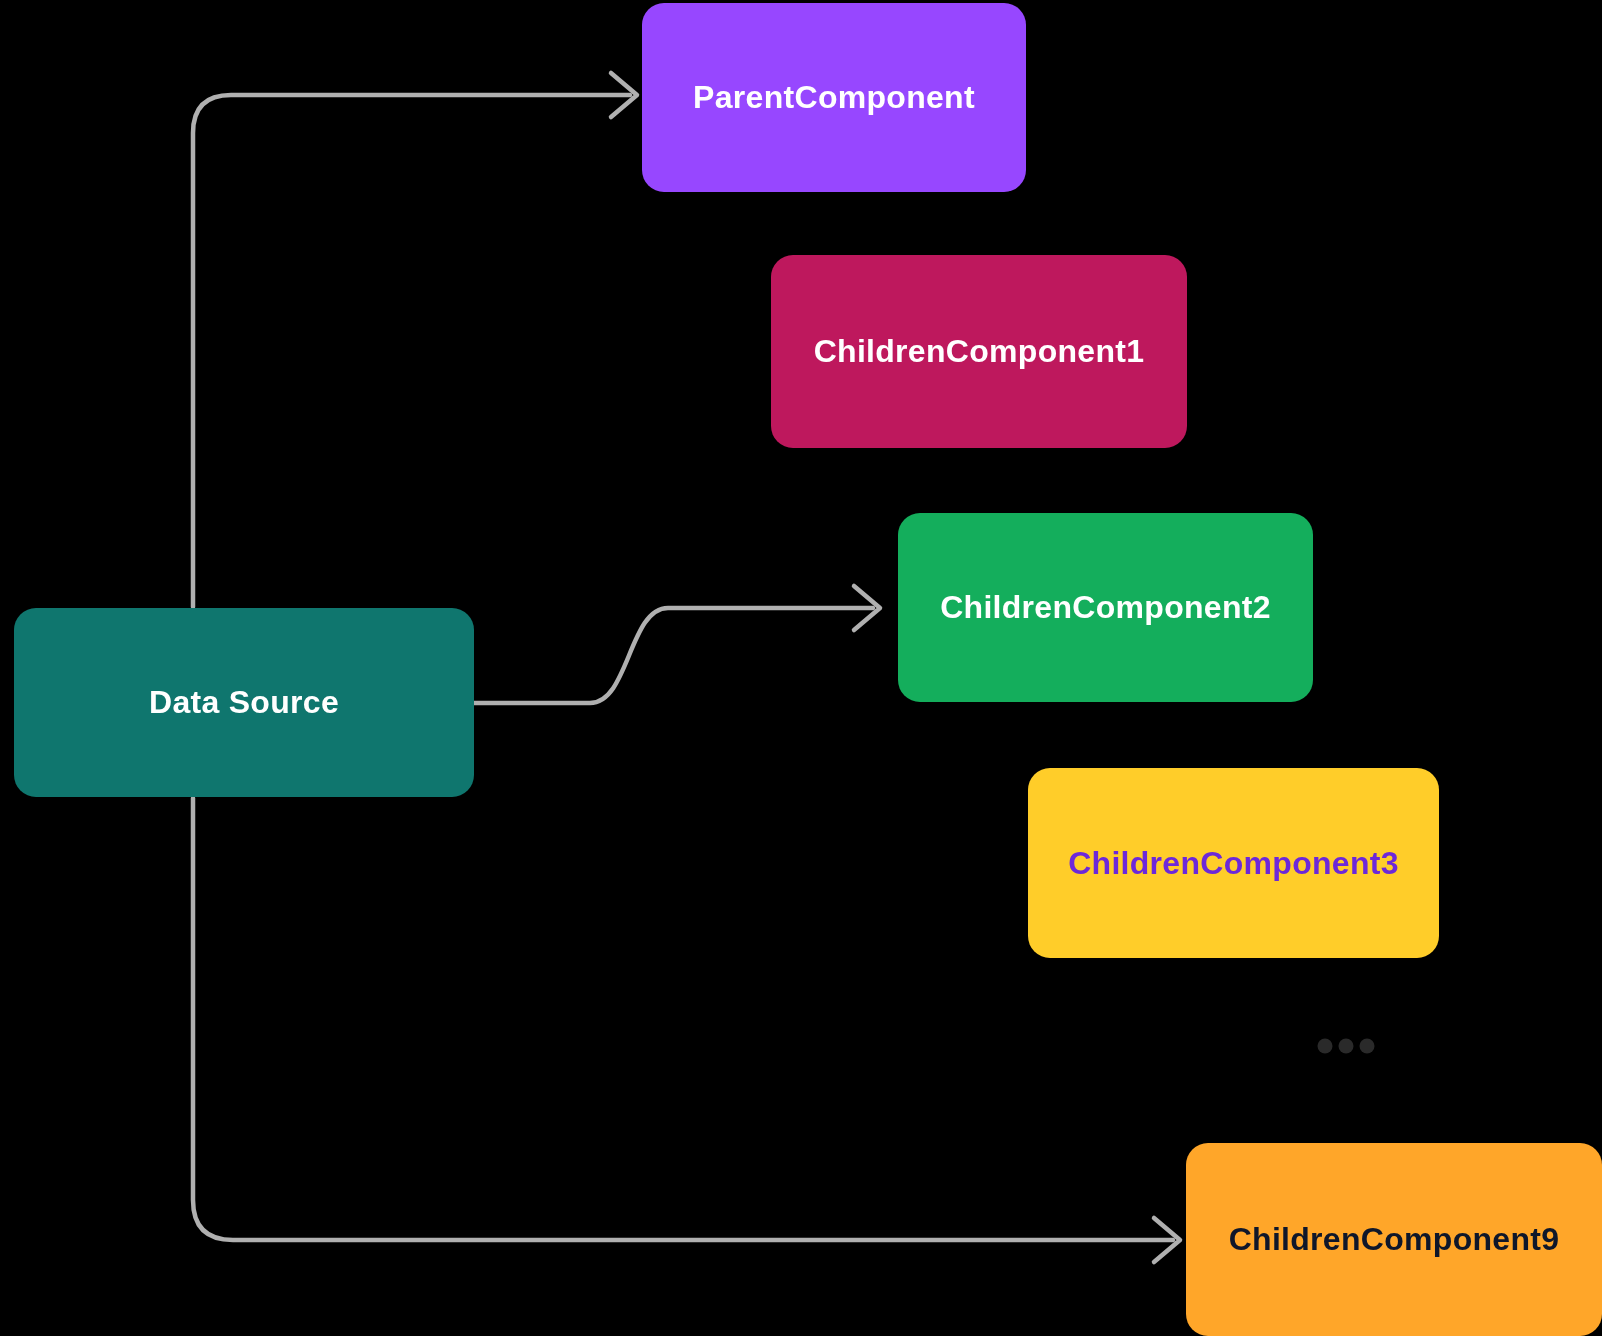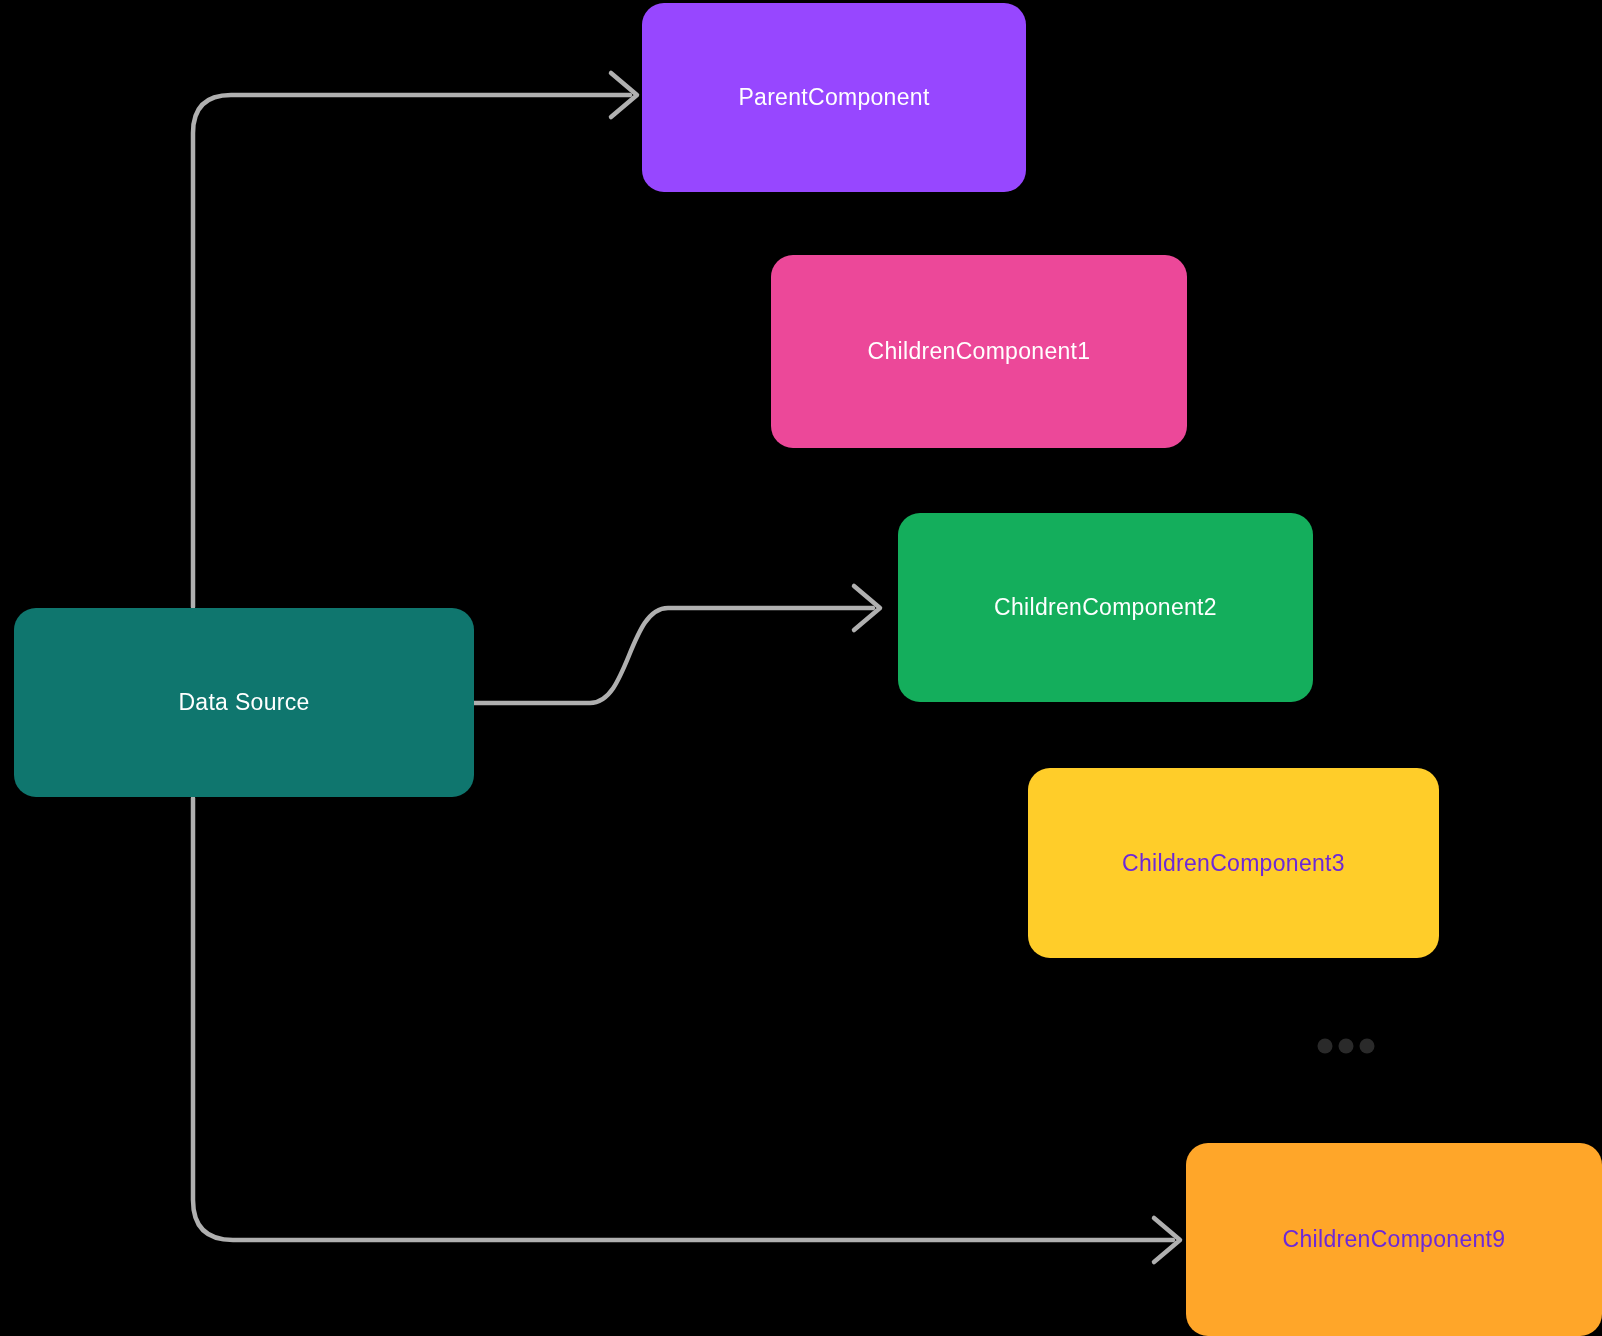--- a/index.html
+++ b/index.html
@@ -24,22 +24,22 @@
   }
   .node {
     position: absolute;
     display: flex;
     align-items: center;
     justify-content: center;
     border-radius: 22px;
     box-sizing: border-box;
   }
   .node-label {
-    font-size: 23px;
-    font-weight: 400;
+    font-size: 32px;
+    font-weight: 700;
     letter-spacing: 0.3px;
     white-space: nowrap;
   }
 </style>
 </head>
 <body>
 
 <div class="canvas">
 
   <svg class="edge-layer" id="edge-layer" xmlns="http://www.w3.org/2000/svg" viewBox="0 0 1602 1336">
@@ -55,29 +55,29 @@
     </svg>
 
   <div class="node" style="left: 14px; top: 608px; width: 460px; height: 189px; background: #0f766e; color: rgb(255, 255, 255);">
     <span class="node-label">Data Source</span>
   </div>
 
   <div class="node" style="left: 642px; top: 3px; width: 384px; height: 189px; background: rgb(151, 71, 255); color: rgb(255, 255, 255);">
     <span class="node-label">ParentComponent</span>
   </div>
 
-  <div class="node" style="left: 771px; top: 255px; width: 416px; height: 193px; background: #ec4899; color: rgb(255, 255, 255);">
+  <div class="node" style="left: 771px; top: 255px; width: 416px; height: 193px; background: #be185d; color: rgb(255, 255, 255);">
     <span class="node-label">ChildrenComponent1</span>
   </div>
 
   <div class="node" style="left: 898px; top: 513px; width: 415px; height: 189px; background: rgb(20, 174, 92); color: rgb(255, 255, 255);">
     <span class="node-label">ChildrenComponent2</span>
   </div>
 
   <div class="node" style="left: 1028px; top: 768px; width: 411px; height: 190px; background: rgb(255, 205, 41); color: #6d28d9;">
     <span class="node-label">ChildrenComponent3</span>
   </div>
 
-  <div class="node" style="left: 1186px; top: 1143px; width: 416px; height: 193px; background: rgb(255, 166, 41); color: #6d28d9;">
+  <div class="node" style="left: 1186px; top: 1143px; width: 416px; height: 193px; background: rgb(255, 166, 41); color: #0f172a;">
     <span class="node-label">ChildrenComponent9</span>
   </div>
 
 </div>
 
 </body></html>

